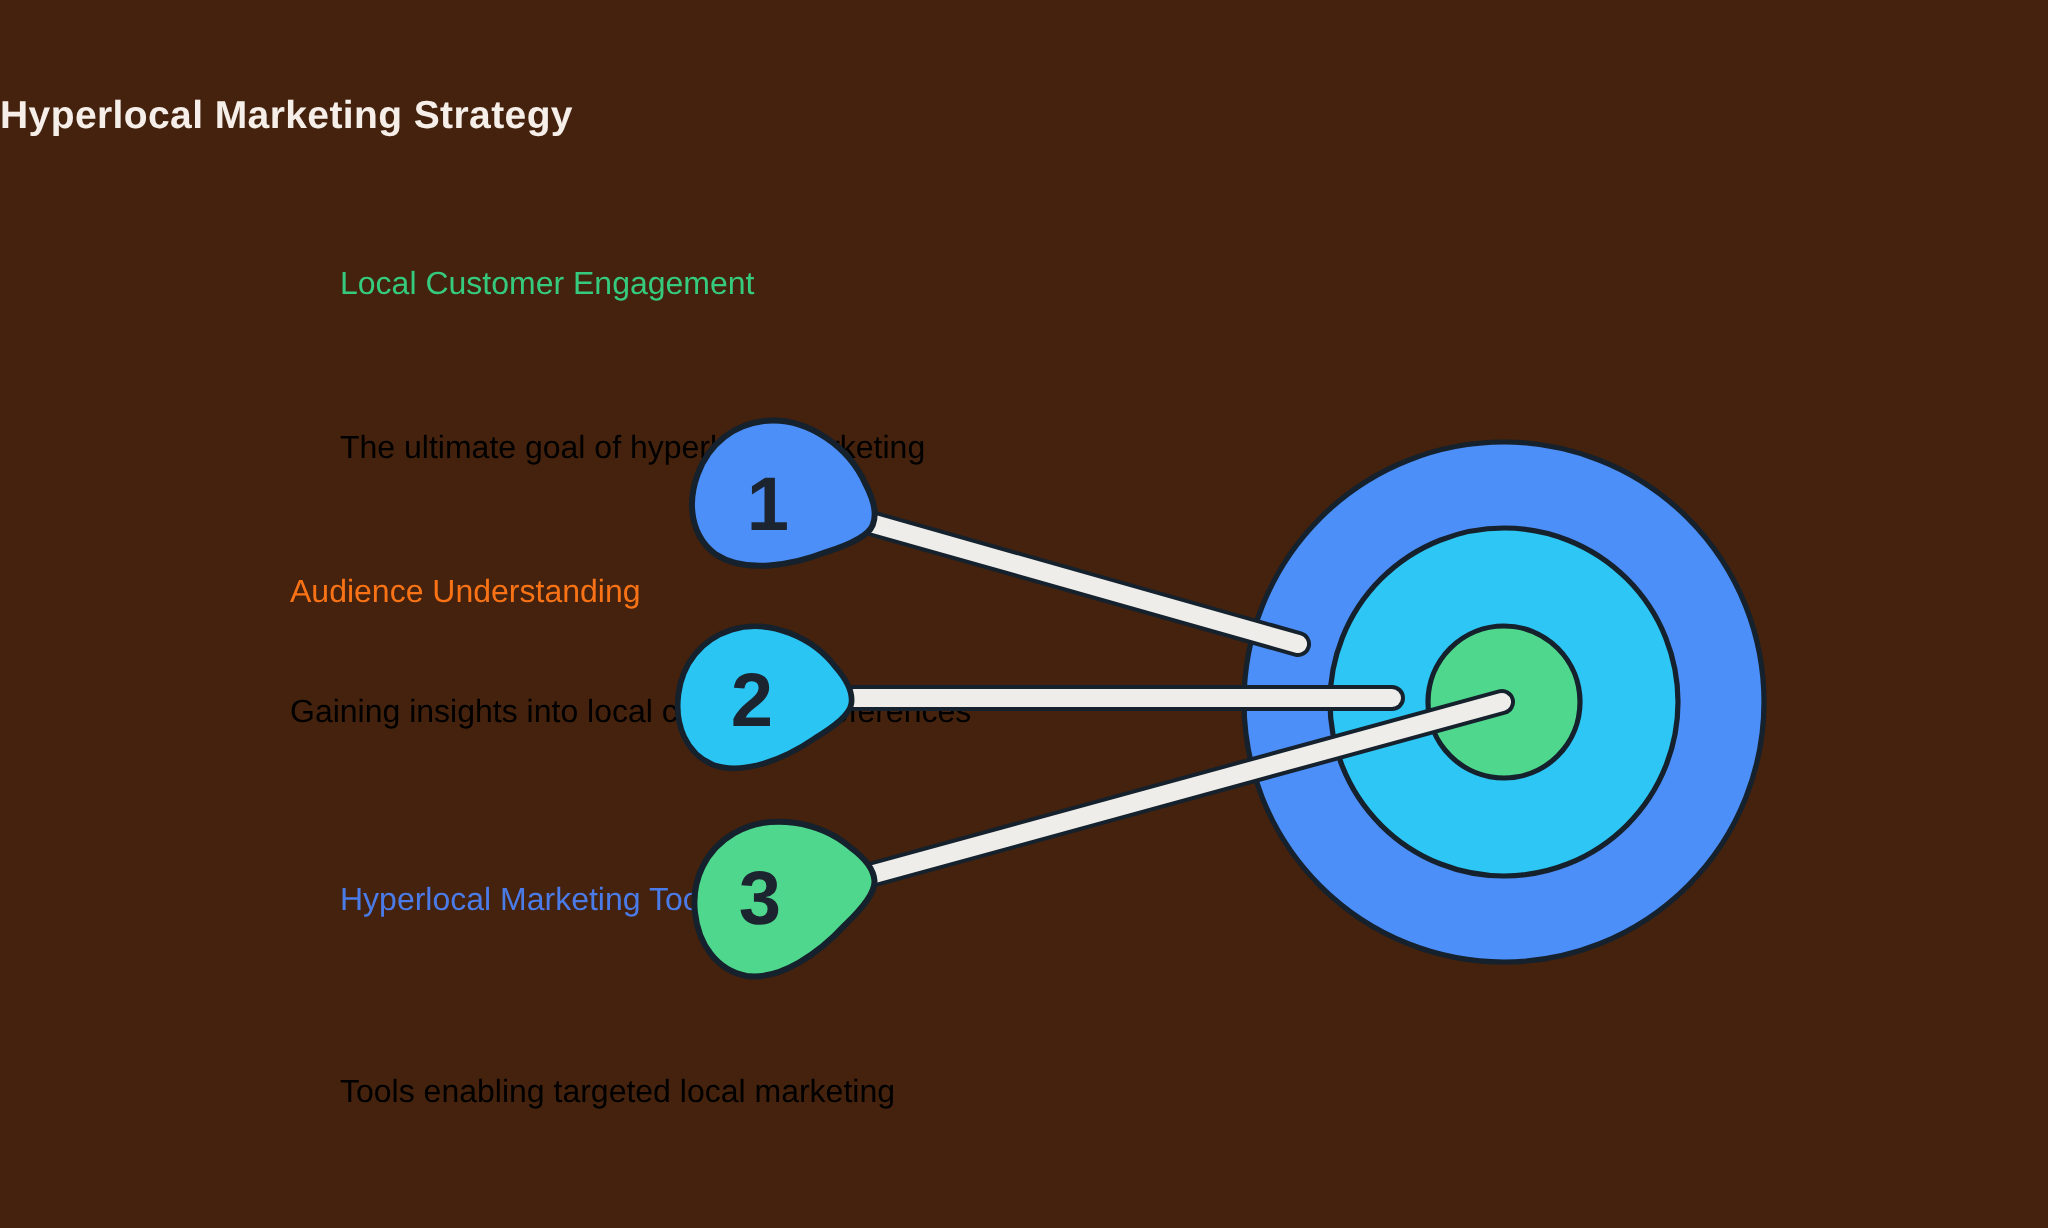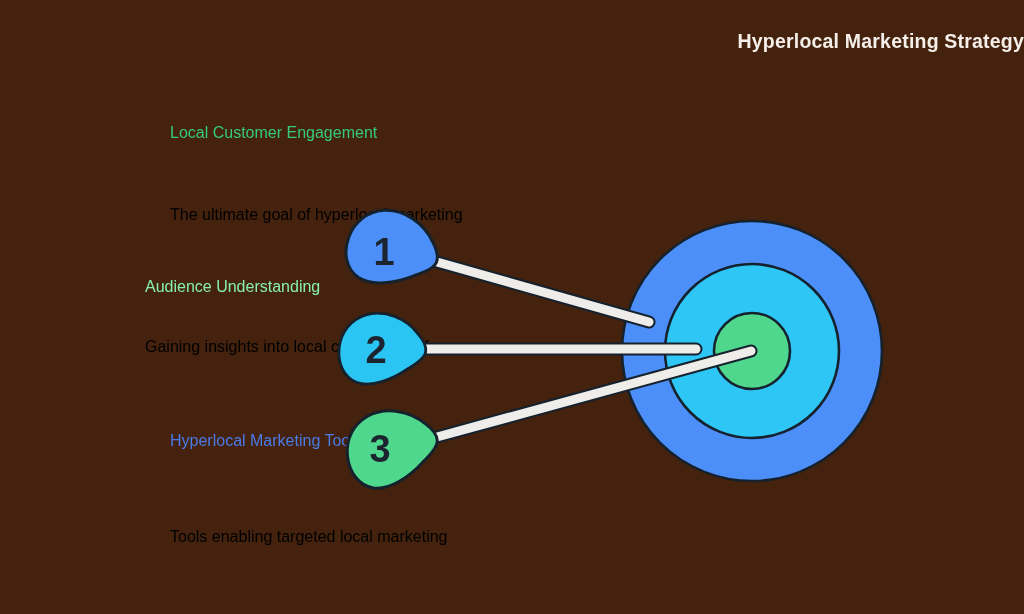--- a/index.html
+++ b/index.html
@@ -9,29 +9,29 @@
   .stage {
     position: relative;
     width: 1024px;
     height: 614px;
     background: #44220D; 
   }
 
   .title {
     position: absolute;
     left: 0; right: 0;
-    top: 30px;
-    text-align: right;
+    top: 47px;
+    text-align: left;
     font-size: 19.5px;
     font-weight: 600;
     letter-spacing: 0.2px;
     color: #F6EFE9;
   }
 
-  .block { position: absolute; }
+  .block { position: absolute; margin-top: 10px; }
 
   .b1-head { left: 170px; top: 124px; }
   .b1-desc { left: 170px; top: 206px; }
   .b2-head { left: 145px; top: 278px; }
   .b2-desc { left: 145px; top: 338px; }
   .b3-head { left: 170px; top: 432px; }
   .b3-desc { left: 170px; top: 528px; }
 
   svg.diagram {
     position: absolute;
@@ -58,21 +58,21 @@
 <div class="stage" style="background-color: rgb(68, 34, 13);">
 
   <div class="title" style="color: rgb(246, 239, 233);">Hyperlocal Marketing Strategy</div>
 
   <div class="block heading b1-head" style="color: rgb(53, 202, 125);">Local
 Customer
 Engagement</div>
   <div class="block desc b1-desc">The ultimate goal of
 hyperlocal marketing</div>
 
-  <div class="block heading b2-head" style="color: #86efac;">Audience
+  <div class="block heading b2-head" style="color: #f97316;">Audience
 Understanding</div>
   <div class="block desc b2-desc">Gaining insights into
 local customer
 preferences</div>
 
   <div class="block heading b3-head" style="color: rgb(74, 123, 232);">Hyperlocal
 Marketing
 Tools</div>
   <div class="block desc b3-desc">Tools enabling
 targeted local

